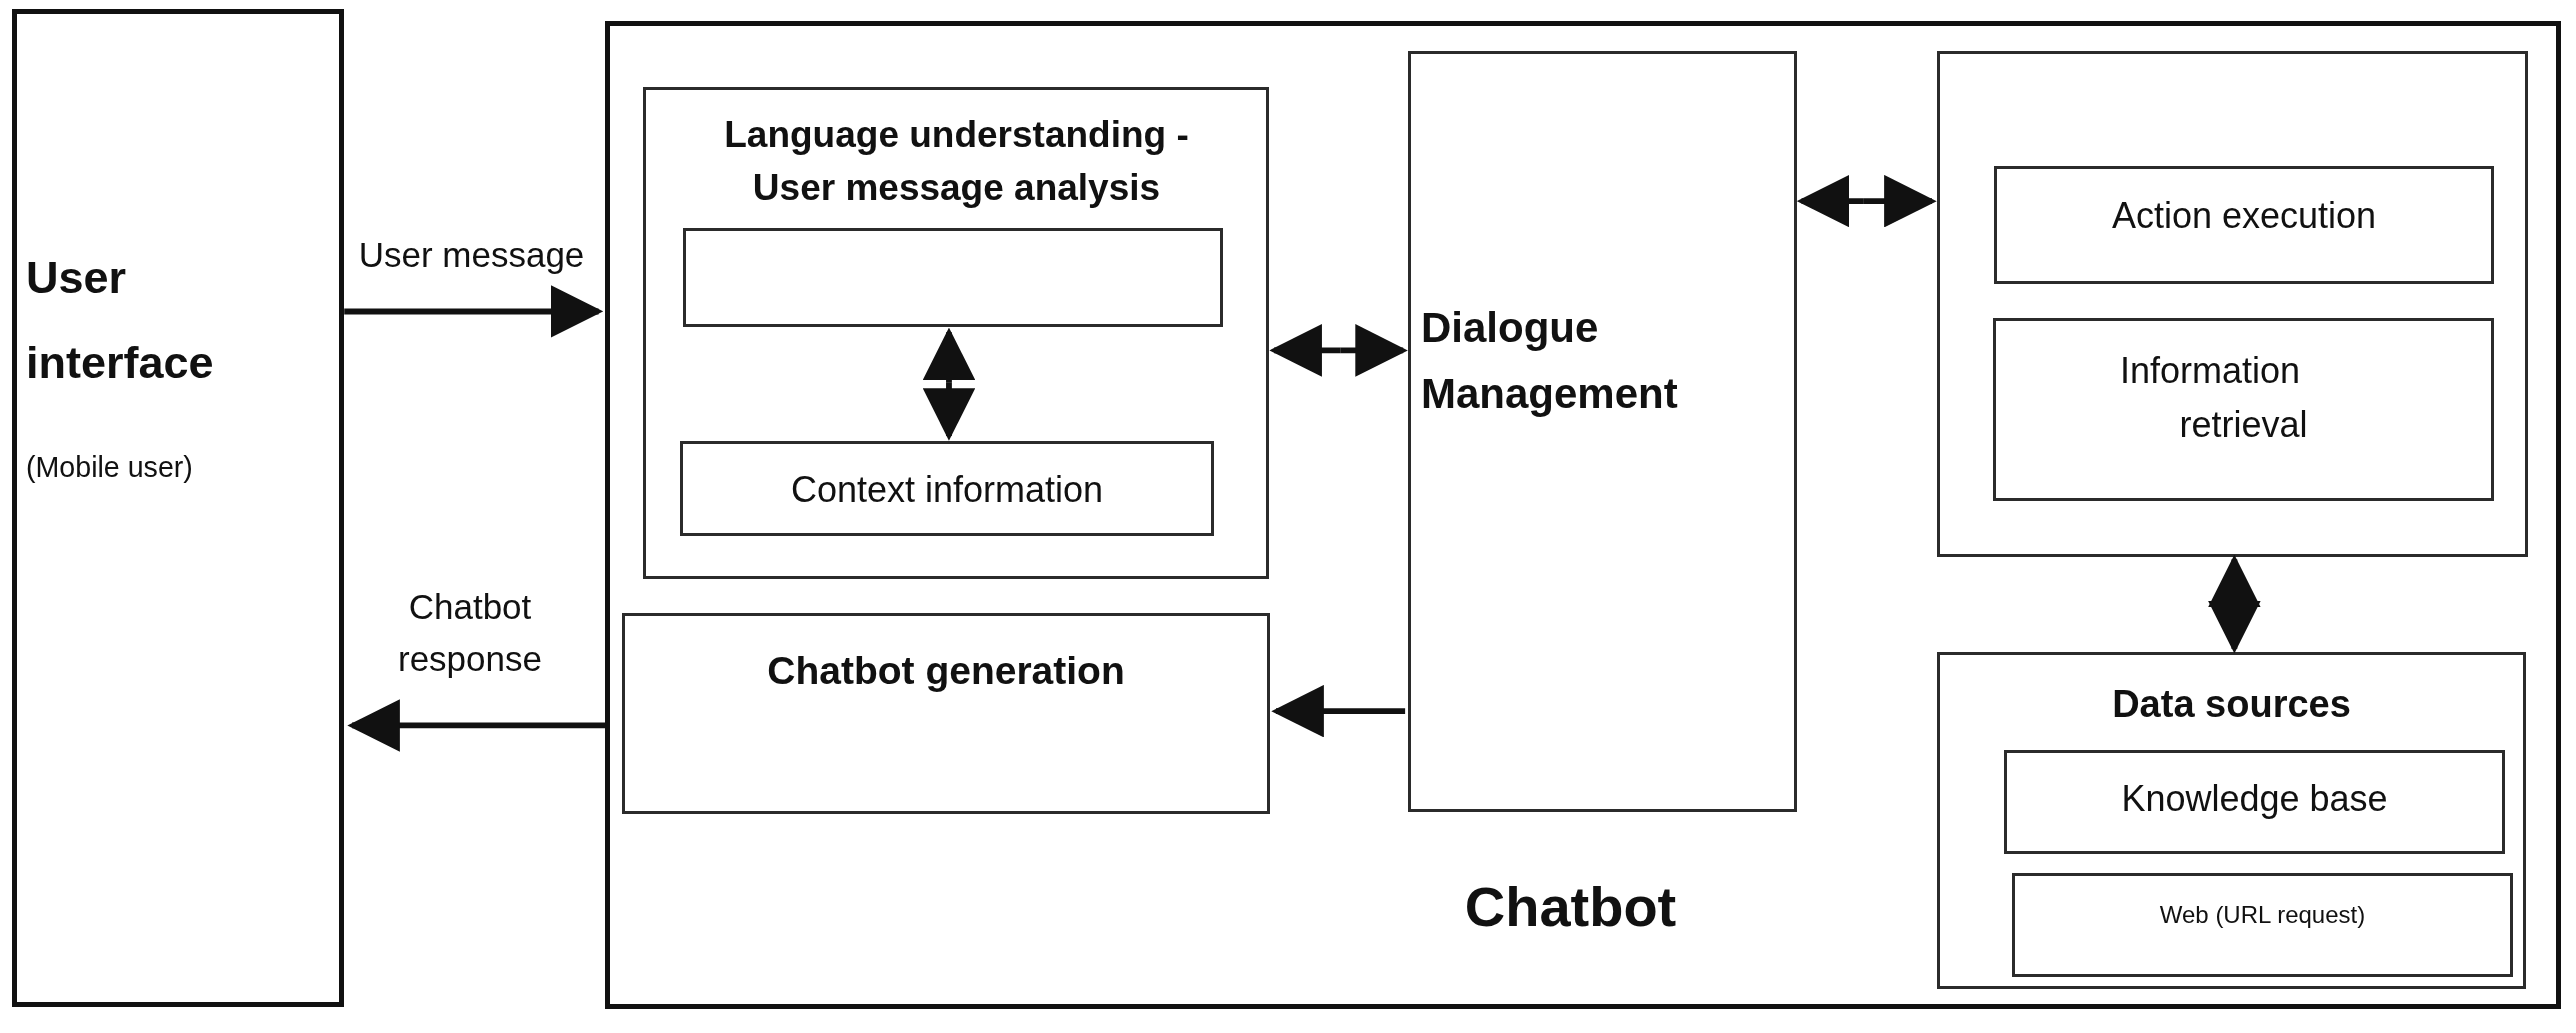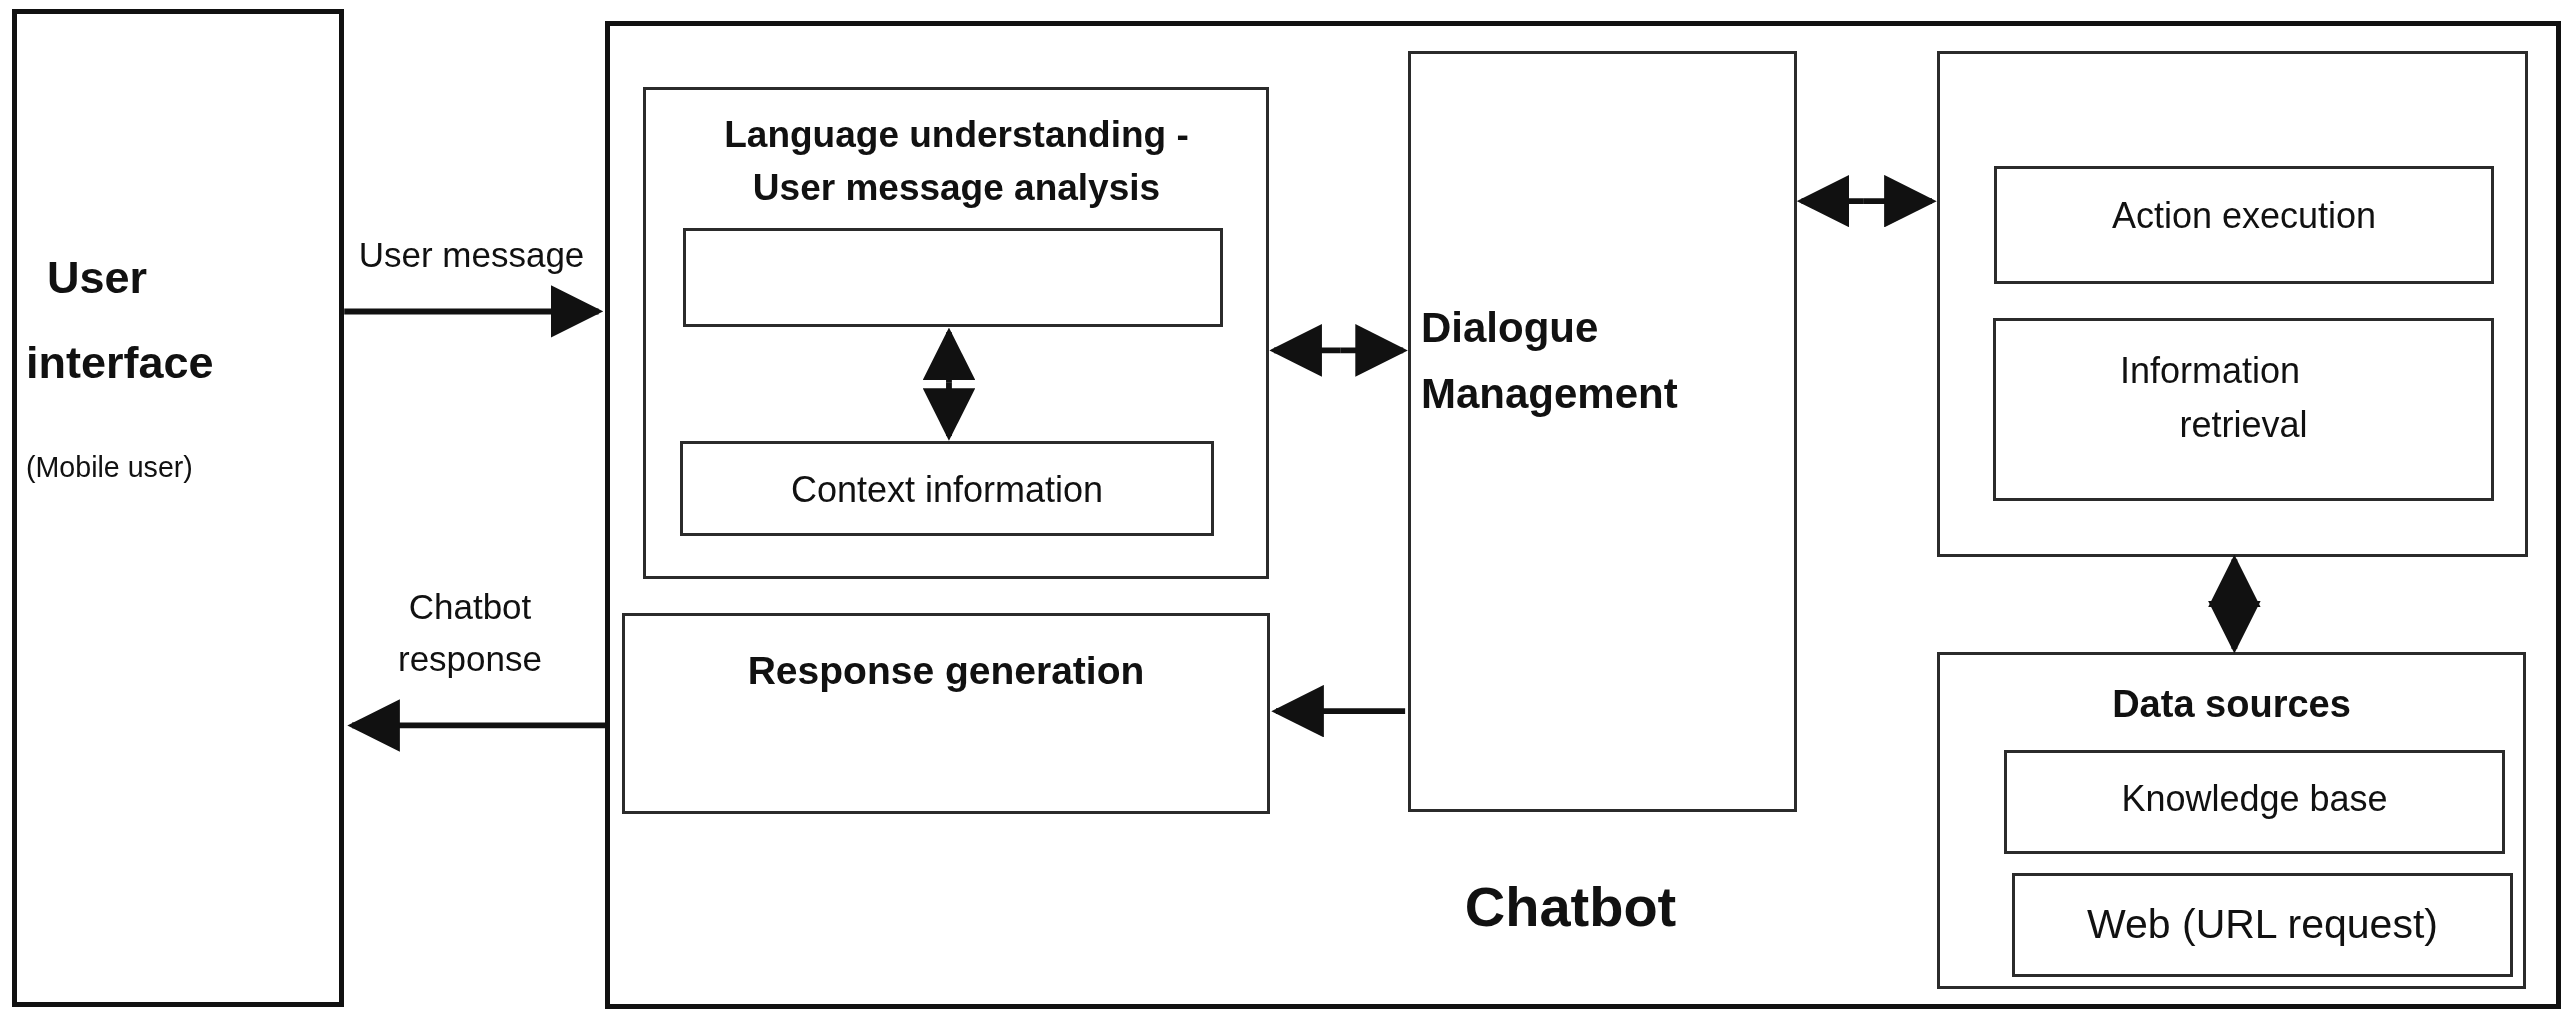--- a/index.html
+++ b/index.html
@@ -18,60 +18,60 @@
   .lbl{position:absolute;box-sizing:border-box;text-align:center;line-height:1.15;white-space:pre-line;}
   .bold{font-weight:bold;}
   svg.lines{position:absolute;left:0;top:0;width:2576px;height:1033px;overflow:visible;pointer-events:none;}
 </style>
 </head>
 <body>
 
 <div id="stage">
 
   <div class="box outer" style="left:11.7px;top:9px;width:332px;height:998px;"></div>
-  <div class="lbl bold" style="left:26px;top:252px;width:195px;font-size:45px;text-align:left;margin-left:21px;">User</div>
+  <div class="lbl bold" style="left:26px;top:252px;width:195px;font-size:45px;text-align:left;">User</div>
   <div class="lbl bold" style="left:26px;top:337px;width:279px;font-size:45px;text-align:left;">interface</div>
   <div class="lbl" style="left:26px;top:451px;width:260px;font-size:28.6px;text-align:left;">(Mobile user)</div>
 
   <div class="box outer" style="left:605px;top:21px;width:1956px;height:988px;"></div>
   <div class="lbl bold" style="left:1402px;top:875px;width:337px;font-size:56px;text-align:center;">Chatbot</div>
 
   <div class="box thin" style="left:643px;top:87px;width:626px;height:492px;"></div>
   <div class="lbl bold" style="left:649px;top:167px;width:615px;font-size:37px;">User message analysis</div>
   <div class="lbl bold" style="left:649px;top:114px;width:615px;font-size:37px;">Language understanding -</div>
 
   <div class="box thin" style="left:683px;top:228px;width:540px;height:99px;"></div>
 
   <div class="box thin" style="left:680px;top:441px;width:534px;height:95px;"></div>
   <div class="lbl" style="left:680px;top:469px;width:534px;font-size:36px;">Context information</div>
 
   <div class="box thin" style="left:1408px;top:51px;width:389px;height:761px;"></div>
   <div class="lbl bold" style="left:1421px;top:304px;width:363px;font-size:42px;text-align:left;">Dialogue</div>
   <div class="lbl bold" style="left:1421px;top:370px;width:370px;font-size:42px;text-align:left;">Management</div>
 
   <div class="box thin" style="left:622px;top:613px;width:648px;height:201px;"></div>
-  <div class="lbl bold" style="left:622px;top:649px;width:648px;font-size:39px;">Response generation</div>
+  <div class="lbl bold" style="left:622px;top:649px;width:648px;font-size:39px;">Chatbot generation</div>
 
   <div class="box thin" style="left:1937px;top:51px;width:591px;height:506px;"></div>
 
   <div class="box thin" style="left:1994px;top:166px;width:500px;height:118px;"></div>
   <div class="lbl" style="left:1994px;top:195px;width:500px;font-size:36px;">Action execution</div>
 
   <div class="box thin" style="left:1993px;top:318px;width:501px;height:183px;"></div>
   <div class="lbl" style="left:1993px;top:350px;width:434px;font-size:36px;">Information</div>
   <div class="lbl" style="left:1993px;top:404px;width:501px;font-size:36px;">retrieval</div>
 
   <div class="box thin" style="left:1937px;top:652px;width:589px;height:337px;"></div>
   <div class="lbl bold" style="left:1937px;top:683px;width:589px;font-size:38px;">Data sources</div>
 
   <div class="box thin" style="left:2004px;top:750px;width:501px;height:104px;"></div>
   <div class="lbl" style="left:2004px;top:778px;width:501px;font-size:36px;">Knowledge base</div>
 
   <div class="box thin" style="left:2012px;top:873px;width:501px;height:104px;"></div>
-  <div class="lbl" style="left:2012px;top:901px;width:501px;font-size:41px;">Web (URL request)</div>
+  <div class="lbl" style="left:2012px;top:901px;width:501px;font-size:24px;">Web (URL request)</div>
 
   <div class="lbl" style="left:332px;top:235px;width:279px;font-size:35px;">User message</div>
   <div class="lbl" style="left:337px;top:587px;width:266px;font-size:35px;">Chatbot</div>
   <div class="lbl" style="left:337px;top:639px;width:266px;font-size:35px;">response</div>
 
   <svg class="lines" viewBox="0 0 3969 1592" xmlns="http://www.w3.org/2000/svg">
     <defs>
       <marker id="ar" markerWidth="9" markerHeight="9" refX="8.2" refY="4.5" orient="auto" markerUnits="strokeWidth">
         <path d="M0,0 L9,4.5 L0,9 z" fill="#111111"></path>
       </marker>

